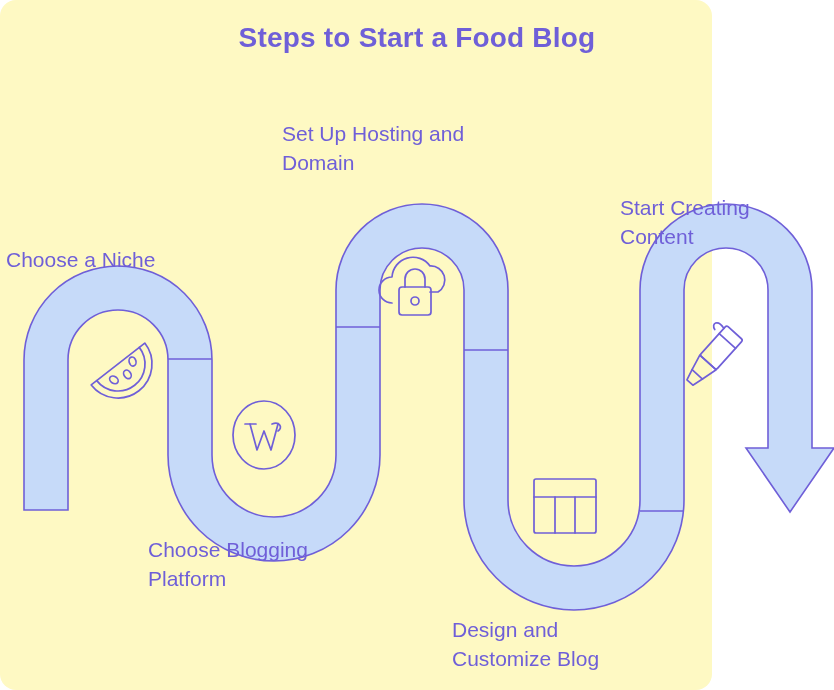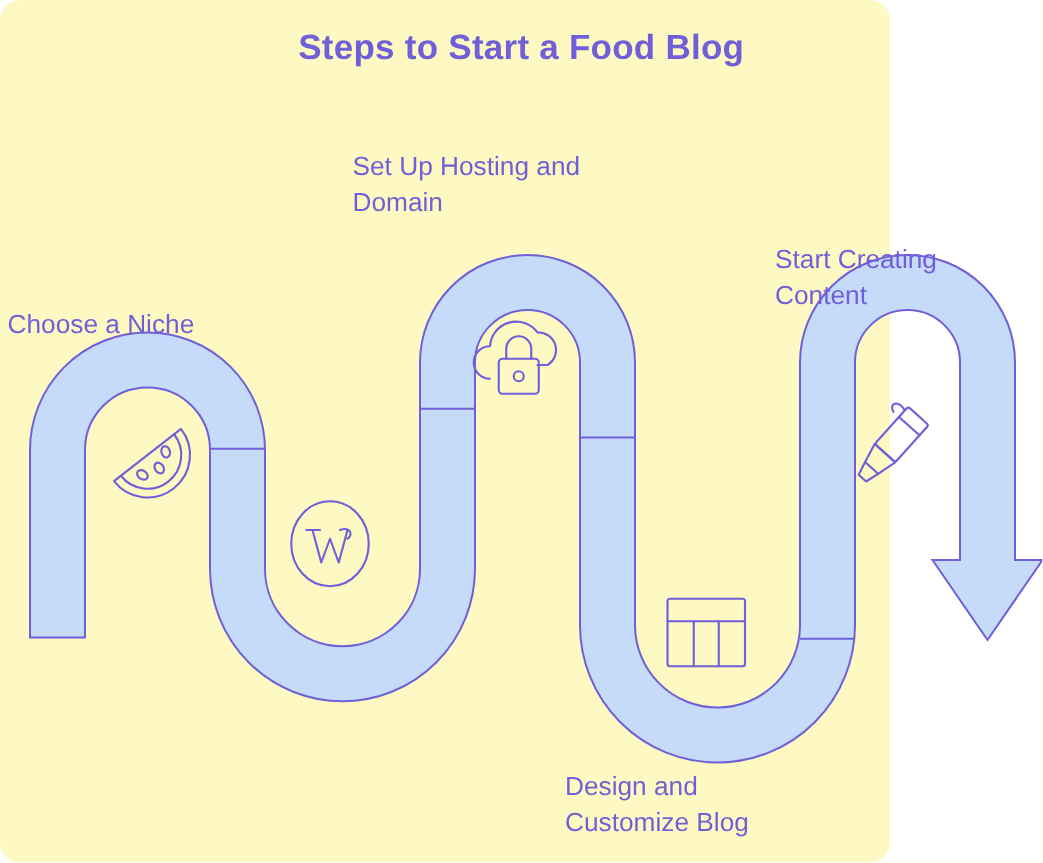--- a/index.html
+++ b/index.html
@@ -155,20 +155,22 @@
     <g transform="translate(712,358) rotate(42)">
       <rect class="icon-stroke" x="-11" y="-34" width="22" height="40" rx="2"></rect>
       <line class="icon-stroke" x1="-11" y1="-23" x2="11" y2="-23"></line>
       <path class="icon-stroke" d="M -11,6 L -7,22 L 7,22 L 11,6 Z"></path>
       <path class="icon-stroke" d="M -7,22 L -4,33 L 4,33 L 7,22"></path>
       <path class="icon-stroke" d="M -11,-30 C -22,-33 -24,-25 -17,-23"></path>
     </g>
   </svg>
 
   <div class="step-label" id="label-0">Choose a Niche</div>
+  <div class="step-label" id="label-1">Choose Blogging
+Platform</div>
   <div class="step-label" id="label-2">Set Up Hosting and
 Domain</div>
   <div class="step-label" id="label-3">Design and
 Customize Blog</div>
   <div class="step-label" id="label-4">Start Creating
 Content</div>
 
 </div>
 
 </body></html>

